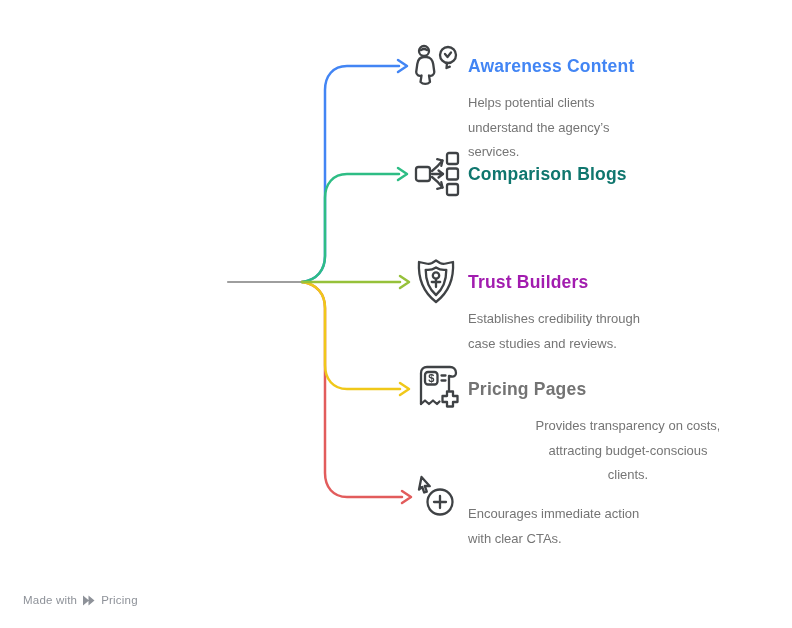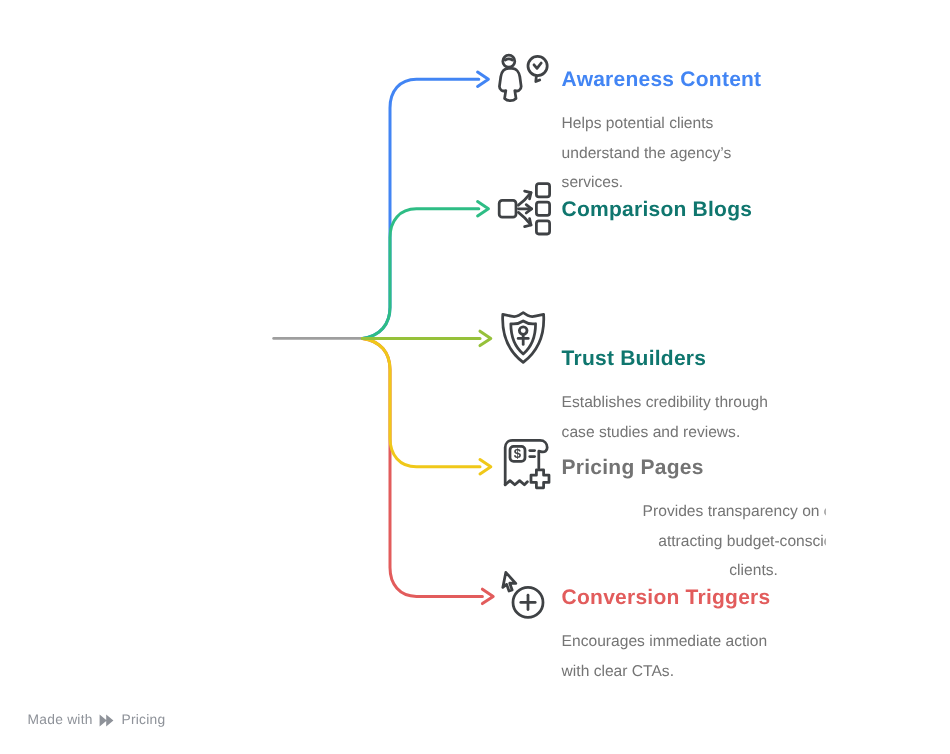--- a/index.html
+++ b/index.html
@@ -1,32 +1,33 @@
 <!DOCTYPE html>
 <html><head>
 <meta charset="utf-8">
 <style>
   html,body{margin:0;padding:0;background:#fff;}
   .canvas{
     position:relative;width:688px;height:628px;background:#fff;overflow:hidden;
     font-family:"Liberation Sans",sans-serif;
+    padding-left:31px;
   }
   svg.links{position:absolute;left:0;top:0;}
   .icon-box{position:absolute;width:48px;height:48px;}
   .icon-box svg{display:block;}
   .text-block{position:absolute;left:468px;width:320px;}
   .item-title{
     margin:0;font-size:17.5px;font-weight:bold;line-height:20px;letter-spacing:.2px;
   }
   .item-desc{
     margin:0;font-size:13px;line-height:24.5px;color:#757575;white-space:pre-line;
   }
   .t-blue{color:#4285F4;}
   .t-green{color:#0f766e;}
-  .t-olive{color:#0f766e;margin-top:16px;}
+  .t-olive{color:#a21caf;}
   .t-yellow{color:#737373;}
   .t-red{color:#E25C5C;}
   .footer{
     position:absolute;left:23px;top:594px;display:flex;align-items:center;gap:5px;
     font-size:11.5px;color:#8E9299;letter-spacing:.2px;text-align:right;
   }
   .footer svg{display:block;}
 </style>
 </head>
 <body>
@@ -117,21 +118,20 @@
 
   <div class="icon-box" style="left:413px;top:473px;">
     <svg width="48" height="48" viewBox="0 0 48 48" fill="none" stroke="#3F4245" stroke-width="2.3" stroke-linecap="round" stroke-linejoin="round">
       <path d="M8.5 4 L16.8 13.2 L11.8 13 L13.8 18.6 L11.2 19.5 L9.2 14 L6 16.5 Z"></path>
       <circle cx="27" cy="29" r="12.5"></circle>
       <path d="M27 23 L27 35"></path>
       <path d="M21 29 L33 29"></path>
     </svg>
   </div>
   <div class="text-block" style="top:487px;">
-    <h3 class="item-title t-red">Conversion Triggers</h3>
     <p class="item-desc" style="margin-top:15px;">Encourages immediate action
 with clear CTAs.</p>
   </div>
 
   <div class="footer">
     <span>Made with</span>
     <span>
       <svg width="14" height="11" viewBox="0 0 14 11">
           <path d="M1 0.5 L7 5.5 L1 10.5 Z M6.5 0.5 L12.5 5.5 L6.5 10.5 Z" fill="#8E9299"></path>
         </svg>

